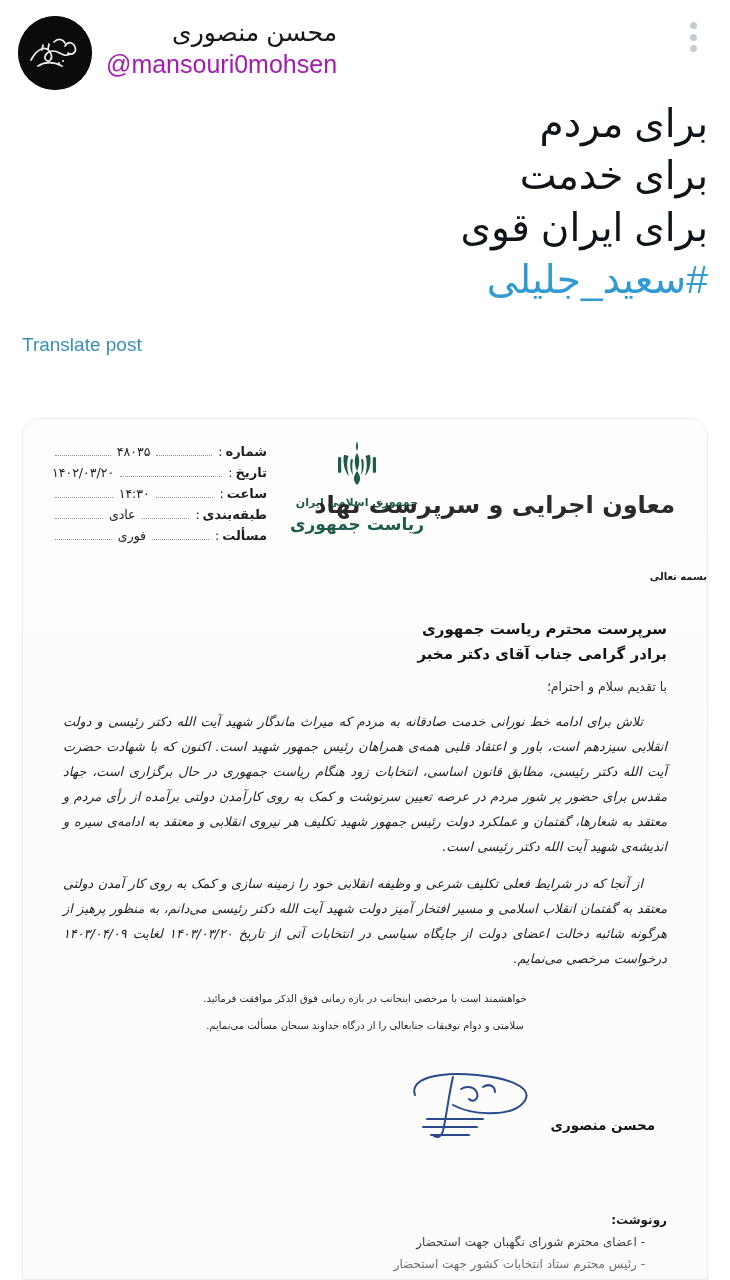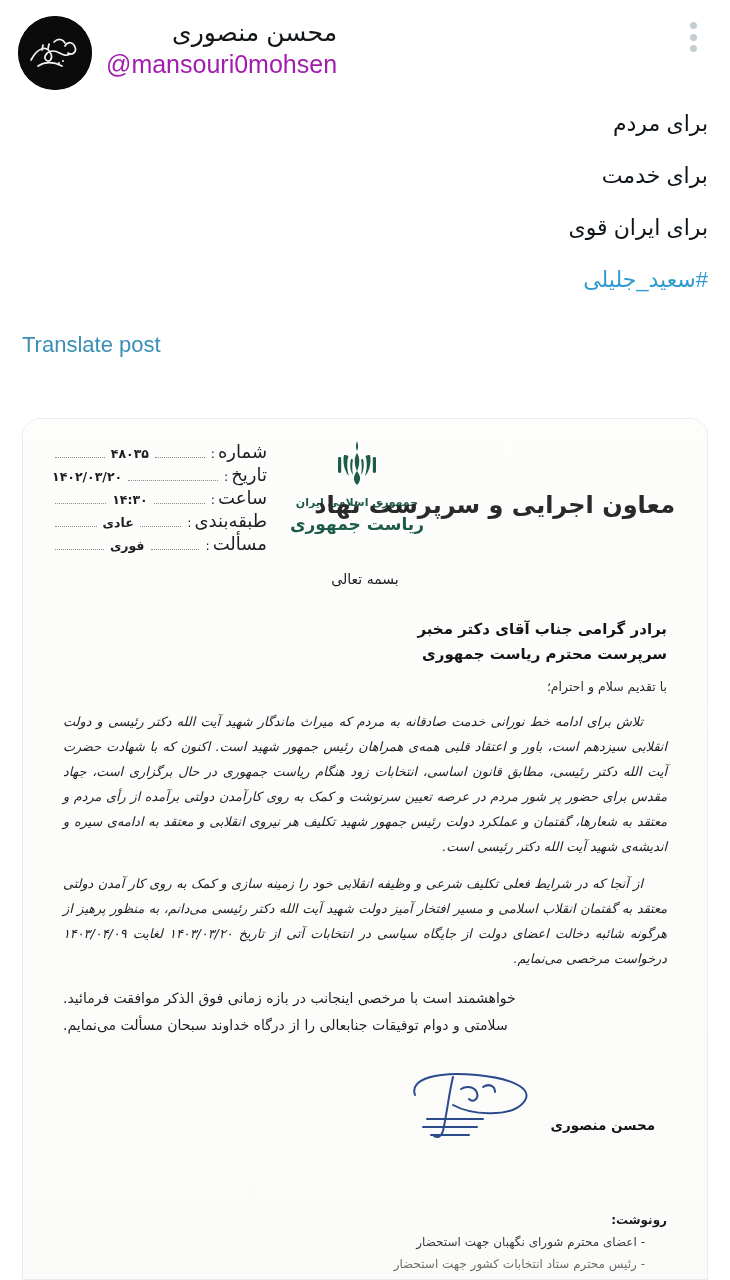--- a/index.html
+++ b/index.html
@@ -87,33 +87,33 @@
     height: 7px;
     border-radius: 50%;
     background: #c3cdd4;
   }
 
   
   .post-body {
     direction: rtl;
     text-align: right;
     padding: 6px 22px 0 13px;
-    font-size: 22px;
+    font-size: 39px;
     line-height: 52px;
     color: #0f1419;
     font-weight: 400;
   }
   .post-body .line { display: block; white-space: nowrap; }
   .post-body .hashtag { color: #2f9bd1; }
 
   
   .translate-link {
     display: block;
     padding: 24px 22px 0 22px;
-    font-size: 22px;
+    font-size: 19px;
     line-height: 30px;
     color: #3a8fb7;
     text-align: left;
     direction: ltr;
     cursor: pointer;
   }
 
   
   .media-wrap {
     position: absolute;
@@ -156,28 +156,28 @@
     line-height: 21px;
     color: #1e1e1e;
   }
   .doc-meta .row {
     display: flex;
     justify-content: flex-start;
     align-items: baseline;
     white-space: nowrap;
     gap: 3px;
   }
-  .doc-meta .lbl { font-weight: 400; font-size: 18px; }
+  .doc-meta .lbl { font-weight: 700; font-size: 13px; }
   .doc-meta .dots {
     flex: 1 1 auto;
     border-bottom: 1px dotted #8d8d8d;
     margin: 0 3px 3px 3px;
     min-width: 14px;
   }
-  .doc-meta .val { font-weight: 700; letter-spacing: .4px; }
+  .doc-meta .val { font-weight: 400; letter-spacing: .4px; }
 
   .doc-emblem {
     position: absolute;
     left: 0; right: 16px;
     top: 18px;
     margin: 0 auto;
     width: 200px;
     text-align: center;
   }
   .doc-emblem svg { width: 46px; height: 52px; display: block; margin: 0 auto 6px auto; }
@@ -202,24 +202,23 @@
     line-height: 28px;
     color: #2a2a2a;
     font-weight: 600;
     white-space: nowrap;
   }
 
   .doc-basmala {
     position: absolute;
     left: 0; right: 0;
     top: 152px;
-    text-align: center;
-    font-size: 14px;
+    font-size: 10px;
     color: #1a1a1a;
-    font-weight: 400;
+    font-weight: 700;
   }
 
   .doc-recipient {
     padding: 8px 40px 0 40px;
     text-align: right;
     font-size: 15px;
     line-height: 25px;
     font-weight: 700;
     color: #141414;
   }
@@ -239,22 +238,22 @@
     font-size: 12.8px;
     line-height: 25px;
     color: #1f1f1f;
     text-indent: 24px;
     letter-spacing: .2px;
     font-style: italic;
   }
 
   .doc-closing {
     padding: 14px 40px 0 40px;
-    text-align: left;
-    font-size: 14px;
+    text-align: center;
+    font-size: 10px;
     line-height: 27px;
     color: #1f1f1f;
   }
   .doc-closing .cl { display: block; }
 
   .doc-sign {
     position: relative;
     margin-top: 26px;
     height: 96px;
   }
@@ -400,22 +399,22 @@
           <div class="org1">جمهوری اسلامی ایران</div>
           <div class="org2">ریاست جمهوری</div>
         </div>
 
         <div class="doc-dept">معاون اجرایی و سرپرست نهاد</div>
 
         <div class="doc-basmala">بسمه تعالی</div>
       </div>
 
       <div class="doc-recipient">
+        <div>سرپرست محترم ریاست جمهوری</div>
         <div>برادر گرامی جناب آقای دکتر مخبر</div>
-        <div>سرپرست محترم ریاست جمهوری</div>
       </div>
 
       <div class="doc-greeting">با تقدیم سلام و احترام؛</div>
 
       <p class="doc-para">تلاش برای ادامه خط نورانی خدمت صادقانه به مردم که میراث ماندگار شهید آیت الله دکتر رئیسی و دولت انقلابی سیزدهم است، باور و اعتقاد قلبی همه‌ی همراهان رئیس جمهور شهید است. اکنون که با شهادت حضرت آیت الله دکتر رئیسی، مطابق قانون اساسی، انتخابات زود هنگام ریاست جمهوری در حال برگزاری است، جهاد مقدس برای حضور پر شور مردم در عرصه تعیین سرنوشت و کمک به روی کارآمدن دولتی برآمده از رأی مردم و معتقد به شعارها، گفتمان و عملکرد دولت رئیس جمهور شهید تکلیف هر نیروی انقلابی و معتقد به ادامه‌ی سیره و اندیشه‌ی شهید آیت الله دکتر رئیسی است.</p>
       <p class="doc-para">از آنجا که در شرایط فعلی تکلیف شرعی و وظیفه انقلابی خود را زمینه سازی و کمک به روی کار آمدن دولتی معتقد به گفتمان انقلاب اسلامی و مسیر افتخار آمیز دولت شهید آیت الله دکتر رئیسی می‌دانم، به منظور پرهیز از هرگونه شائبه دخالت اعضای دولت از جایگاه سیاسی در انتخابات آتی از تاریخ ۱۴۰۳/۰۳/۲۰ لغایت ۱۴۰۳/۰۴/۰۹ درخواست مرخصی می‌نمایم.</p>
 
       <div class="doc-closing">
         <span class="cl">خواهشمند است با مرخصی اینجانب در بازه زمانی فوق الذکر موافقت فرمائید.</span>
         <span class="cl">سلامتی و دوام توفیقات جنابعالی را از درگاه خداوند سبحان مسألت می‌نمایم.</span>

